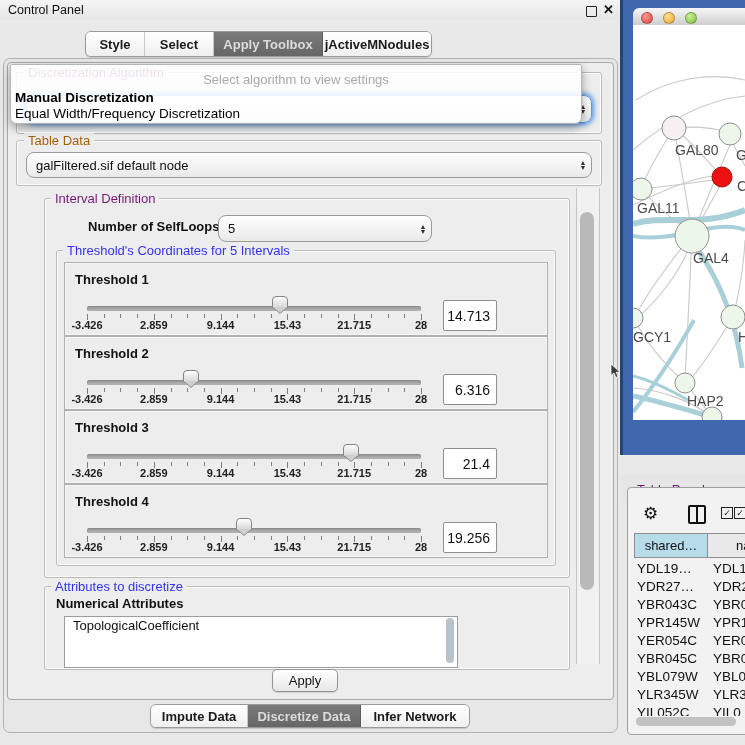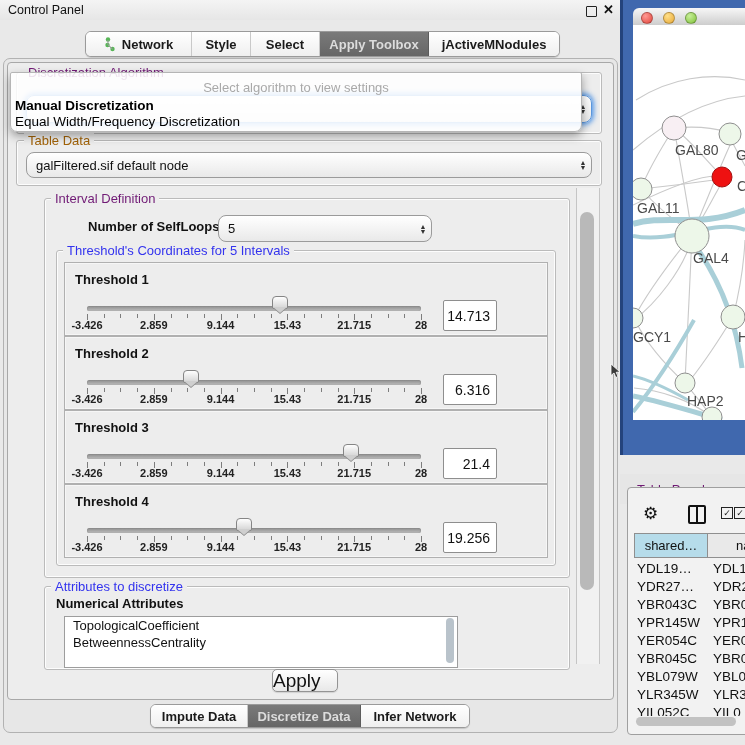--- a/index.html
+++ b/index.html
@@ -29,21 +29,21 @@
   .gtitle{position:absolute;top:-8px;font-size:13px;background:#ededed;padding:0 4px;white-space:nowrap;}
   .green{color:#701a75;} .blue{color:#3333ee;} .dark{color:#a16207;}
   
   .combo{background:linear-gradient(#ffffff,#e9e9e9);border:1px solid #9b9b9b;border-radius:8px;
          font-size:13px;color:#111;display:flex;align-items:center;}
   .combo .val{padding-left:9px;flex:1;}
   .stepper{width:16px;display:flex;flex-direction:column;align-items:center;justify-content:center;
            font-size:7px;line-height:5px;color:#333;}
   .focusring{box-shadow:0 0 5px 2px rgba(64,140,230,.85);border-color:#5b97dd;}
   
-  #popup{left:10px;top:72px;width:570px;height:58px;background:rgba(255,255,255,.87);
+  #popup{left:10px;top:64px;width:570px;height:58px;background:rgba(255,255,255,.87);
          border:1px solid #b5b5b5;border-radius:2px 2px 7px 7px;box-shadow:0 4px 10px rgba(0,0,0,.35);z-index:50;}
   #popup .prompt{position:absolute;top:7px;left:0;width:100%;text-align:center;font-size:13px;color:#a9a9a9;}
   #popup .opt{position:absolute;left:3px;width:560px;font-size:13.5px;color:#000;padding-left:1px;}
   #popup .opt.b{font-weight:bold;top:25px;} #popup .opt.n{top:41px;}
   
   .thrbox{left:64px;width:482px;height:72px;border:1px solid #b0b0b0;box-shadow:inset 0 0 0 1px #f6f6f6;background:#ededed;}
   .thrlabel{position:absolute;left:10px;top:9px;font-size:13px;font-weight:bold;color:#111;}
   .track{position:absolute;left:22px;top:43px;width:334px;height:5px;border-radius:3px;
          background:linear-gradient(#8d8d8d,#bdbdbd);box-shadow:inset 0 0 1px #666;}
   .thumb{position:absolute;top:33px;width:14px;height:11px;transform:translateX(-50%);
@@ -55,21 +55,21 @@
   .tick.major{height:6px;}
   .ticklabel{position:absolute;top:56px;transform:translateX(-50%);font-size:11px;font-weight:bold;color:#222;white-space:nowrap;}
   .valuebox{position:absolute;left:378px;top:37px;width:54px;height:31px;background:#fff;border:1px solid #8e8e8e;
             font-size:14px;color:#111;text-align:right;line-height:31px;padding-right:6px;box-sizing:border-box;border-radius:2px;}
   
   #attrlist{left:64px;top:616px;width:392px;height:50px;background:#fff;border:1px solid #9d9d9d;overflow:hidden;font-size:13px;color:#111;}
   .attr-item{padding:1px 0 1px 8px;line-height:15px;}
   #attrscroll{left:446px;top:618px;width:8px;height:45px;background:#b9c3cb;border-radius:4px;}
   
   .button{background:linear-gradient(#ffffff,#e8e8e8);border:1px solid #949494;border-radius:5px;
-          font-size:19px;color:#111;box-shadow:0 1px 1px rgba(0,0,0,.12);}
+          font-size:13px;color:#111;text-align:center;box-shadow:0 1px 1px rgba(0,0,0,.12);}
   
   #vscrolltrack{left:576px;top:188px;width:22px;height:476px;background:#f1f1f1;border-left:1px solid #c5c5c5;border-right:1px solid #c5c5c5;}
   #vscrollthumb{left:580px;top:212px;width:14px;height:378px;background:#b9b9b9;border-radius:7px;}
   
   #blueframe{left:620px;top:0;width:125px;height:455px;background:#4068ae;border-left:3px solid #24437c;box-sizing:border-box;}
   #mactitle{left:633px;top:8px;width:112px;height:17px;background:linear-gradient(#f7f7f7,#cdcdcd);
             border-radius:6px 0 0 0;border-bottom:1px solid #9a9a9a;}
   .light{position:absolute;top:4px;width:10px;height:10px;border-radius:50%;border:1px solid rgba(0,0,0,.25);}
   #netcanvas{left:633px;top:25px;width:112px;height:395px;background:#fff;overflow:hidden;}
   
@@ -94,41 +94,30 @@
 </head>
 <body>
 
 <div class="abs" id="titlebar">
   <span class="t">Control Panel</span>
 </div>
 <div class="abs" id="float-icon"></div>
 <div class="abs" id="close-icon">✕</div>
 
 <div class="abs seg" id="toptabs">
-  <div class="s" style="width:105px">
-    <span style="margin-right:5px;display:inline-flex;">
-      <svg width="13" height="15" viewBox="0 0 13 15">
-          <circle cx="4" cy="2.5" r="2.2" fill="#57b557"></circle>
-          <circle cx="3.5" cy="8" r="2.2" fill="#57b557"></circle>
-          <circle cx="8.5" cy="12" r="2.2" fill="#57b557"></circle>
-          <path d="M4,3 L4,8 L8.5,12 M4,8 L8.5,12" stroke="#9a9a9a" stroke-width="1" fill="none"></path>
-        </svg>
-    </span>
-    <span>Network</span>
-  </div>
   <div class="s" style="width:58px">
       <span>Style</span>
     </div>
   <div class="s" style="width:68px">
       <span>Select</span>
     </div>
   <div class="s sel" style="width:108px">
       <span>Apply Toolbox</span>
     </div>
-  <div class="s" style="width:130px">
+  <div class="s" style="width:108px">
       <span>jActiveMNodules</span>
     </div>
 </div>
 
 <div class="abs" id="outerpanel"></div>
 <div class="abs" id="contentpanel"></div>
 
 <div class="abs group" style="left:16px;top:72px;width:584px;height:60px;">
   <span class="gtitle green" style="left:7px">Discretization Algorithm</span>
 </div>
@@ -313,21 +302,20 @@
     </div>
   <div class="valuebox">19.256</div>
 </div>
 
 <div class="abs group" style="left:44px;top:586px;width:524px;height:82px;">
   <span class="gtitle blue" style="left:6px">Attributes to discretize</span>
 </div>
 <span class="abs" style="left:56px;top:596px;font-size:13px;font-weight:bold;color:#111;">Numerical Attributes</span>
 <div class="abs" id="attrlist">
     <div class="attr-item">TopologicalCoefficient</div>
-    <div class="attr-item">BetweennessCentrality</div>
   </div>
 <div class="abs" id="attrscroll"></div>
 
 <div class="abs button" style="left:272px;top:669px;width:64px;height:21px;line-height:21px;">Apply</div>
 
 <div class="abs" id="vscrolltrack"></div>
 <div class="abs" id="vscrollthumb"></div>
 
 <div class="abs seg" id="bottomtabs">
   <div class="s" style="width:96px">

